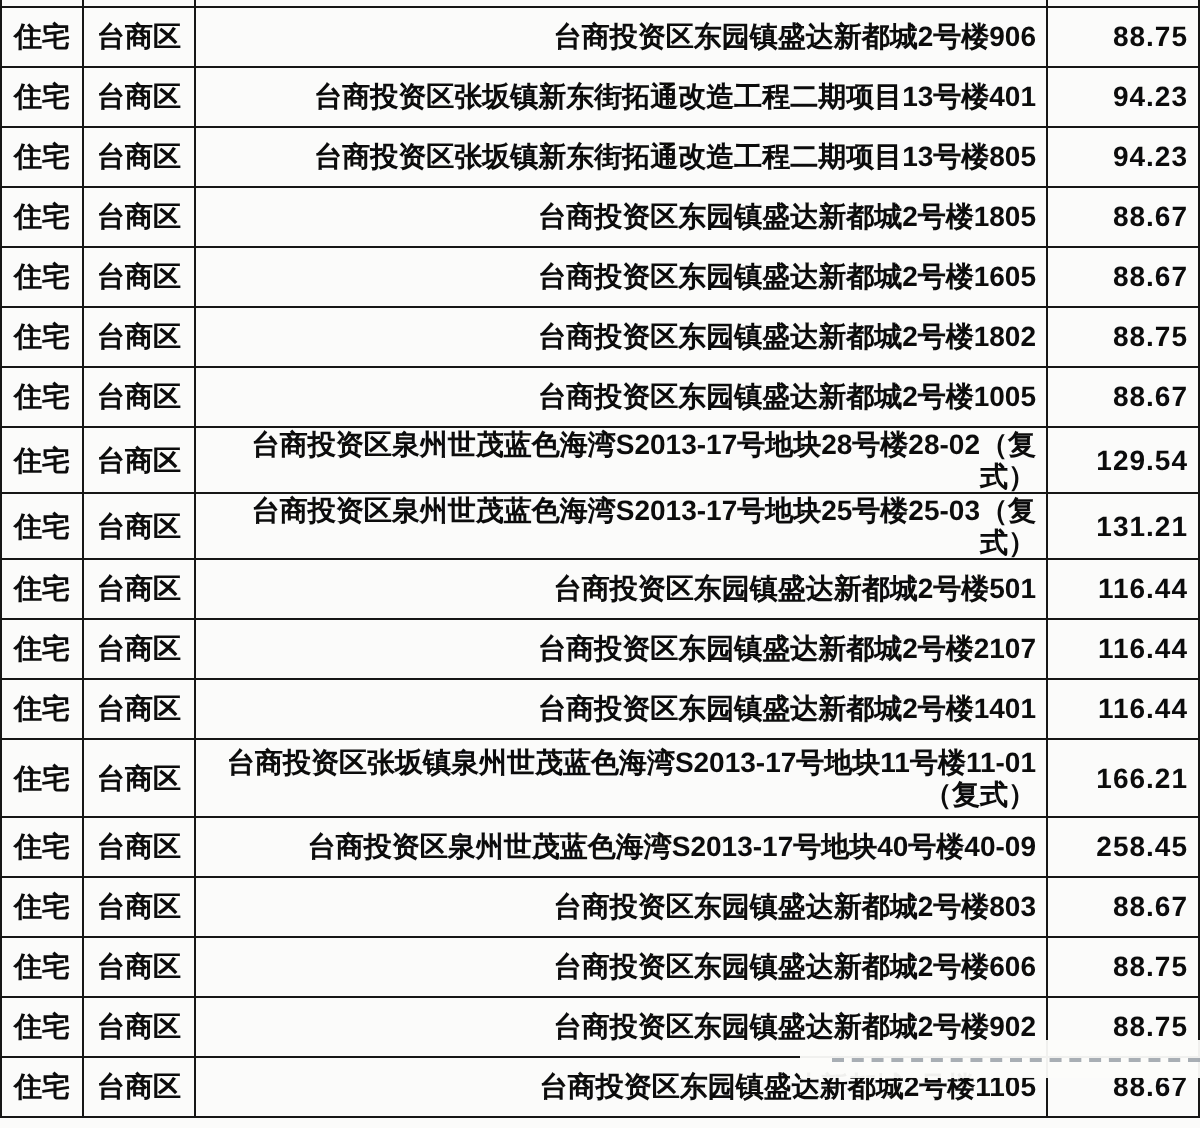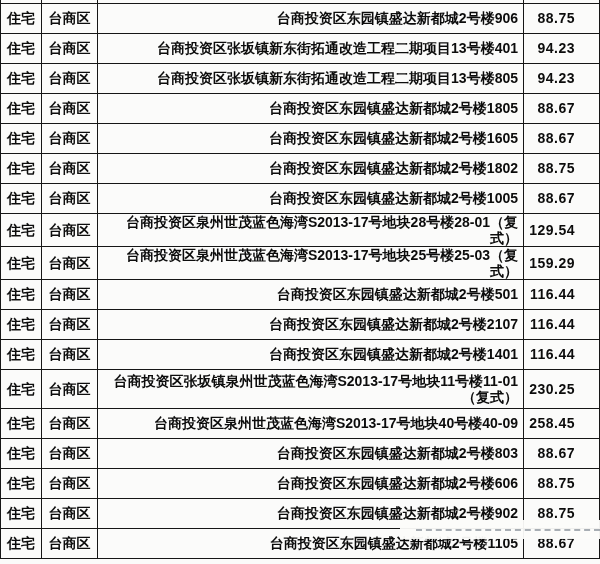--- a/index.html
+++ b/index.html
@@ -27,21 +27,21 @@
     overflow: hidden;
     white-space: normal;
   }
   .prop-table tr { height: 30px; }
   .prop-table tr.cut { height: 3px; }
   .prop-table tr.cut td { border-top: none; }
   .prop-table tr.tall { height: 39px; }
   td.type     { text-align: center; }
   td.district { text-align: center; margin-left: 20px; }
   td.address  { text-align: right; padding: 0 5px 0 6px; }
-  td.area     { text-align: right; padding-right: 24px; letter-spacing: 0.5px; }
+  td.area     { text-align: right; padding-right: 5px; letter-spacing: 0.5px; }
   
   .wm-band {
     position: absolute;
     left: 400px; top: 520px;
     width: 200px; height: 19px;
     background: rgba(252,252,250,0.95);
   }
   .wm-dash {
     position: absolute;
     left: 416px; top: 529px;
@@ -106,28 +106,28 @@
         </tr>
         <tr>
           <td class="type">住宅</td>
           <td class="district">台商区</td>
           <td class="address">台商投资区东园镇盛达新都城2号楼1005</td>
           <td class="area">88.67</td>
         </tr>
         <tr>
           <td class="type">住宅</td>
           <td class="district">台商区</td>
-          <td class="address">台商投资区泉州世茂蓝色海湾S2013-17号地块28号楼28-01（复式）</td>
+          <td class="address">台商投资区泉州世茂蓝色海湾S2013-17号地块28号楼28-02（复式）</td>
           <td class="area">129.54</td>
         </tr>
         <tr>
           <td class="type">住宅</td>
           <td class="district">台商区</td>
           <td class="address">台商投资区泉州世茂蓝色海湾S2013-17号地块25号楼25-03（复式）</td>
-          <td class="area">159.29</td>
+          <td class="area">131.21</td>
         </tr>
         <tr>
           <td class="type">住宅</td>
           <td class="district">台商区</td>
           <td class="address">台商投资区东园镇盛达新都城2号楼501</td>
           <td class="area">116.44</td>
         </tr>
         <tr>
           <td class="type">住宅</td>
           <td class="district">台商区</td>
@@ -137,21 +137,21 @@
         <tr>
           <td class="type">住宅</td>
           <td class="district">台商区</td>
           <td class="address">台商投资区东园镇盛达新都城2号楼1401</td>
           <td class="area">116.44</td>
         </tr>
         <tr class="tall">
           <td class="type">住宅</td>
           <td class="district">台商区</td>
           <td class="address">台商投资区张坂镇泉州世茂蓝色海湾S2013-17号地块11号楼11-01（复式）</td>
-          <td class="area">230.25</td>
+          <td class="area">166.21</td>
         </tr>
         <tr>
           <td class="type">住宅</td>
           <td class="district">台商区</td>
           <td class="address">台商投资区泉州世茂蓝色海湾S2013-17号地块40号楼40-09</td>
           <td class="area">258.45</td>
         </tr>
         <tr>
           <td class="type">住宅</td>
           <td class="district">台商区</td>

